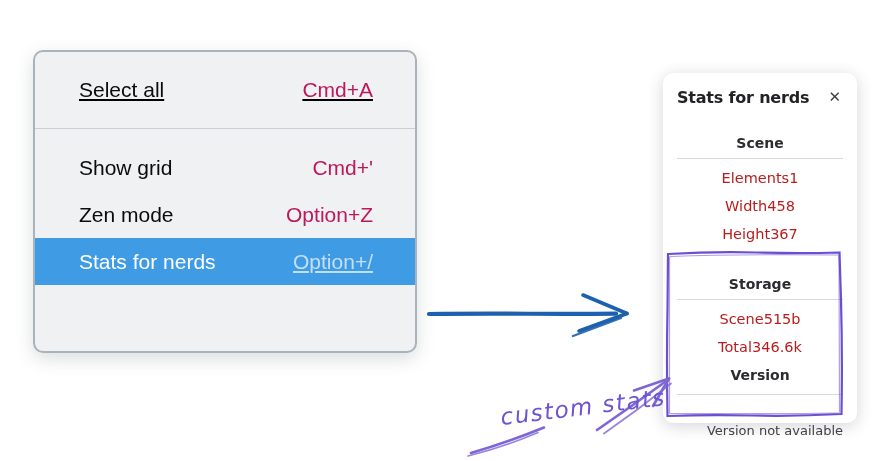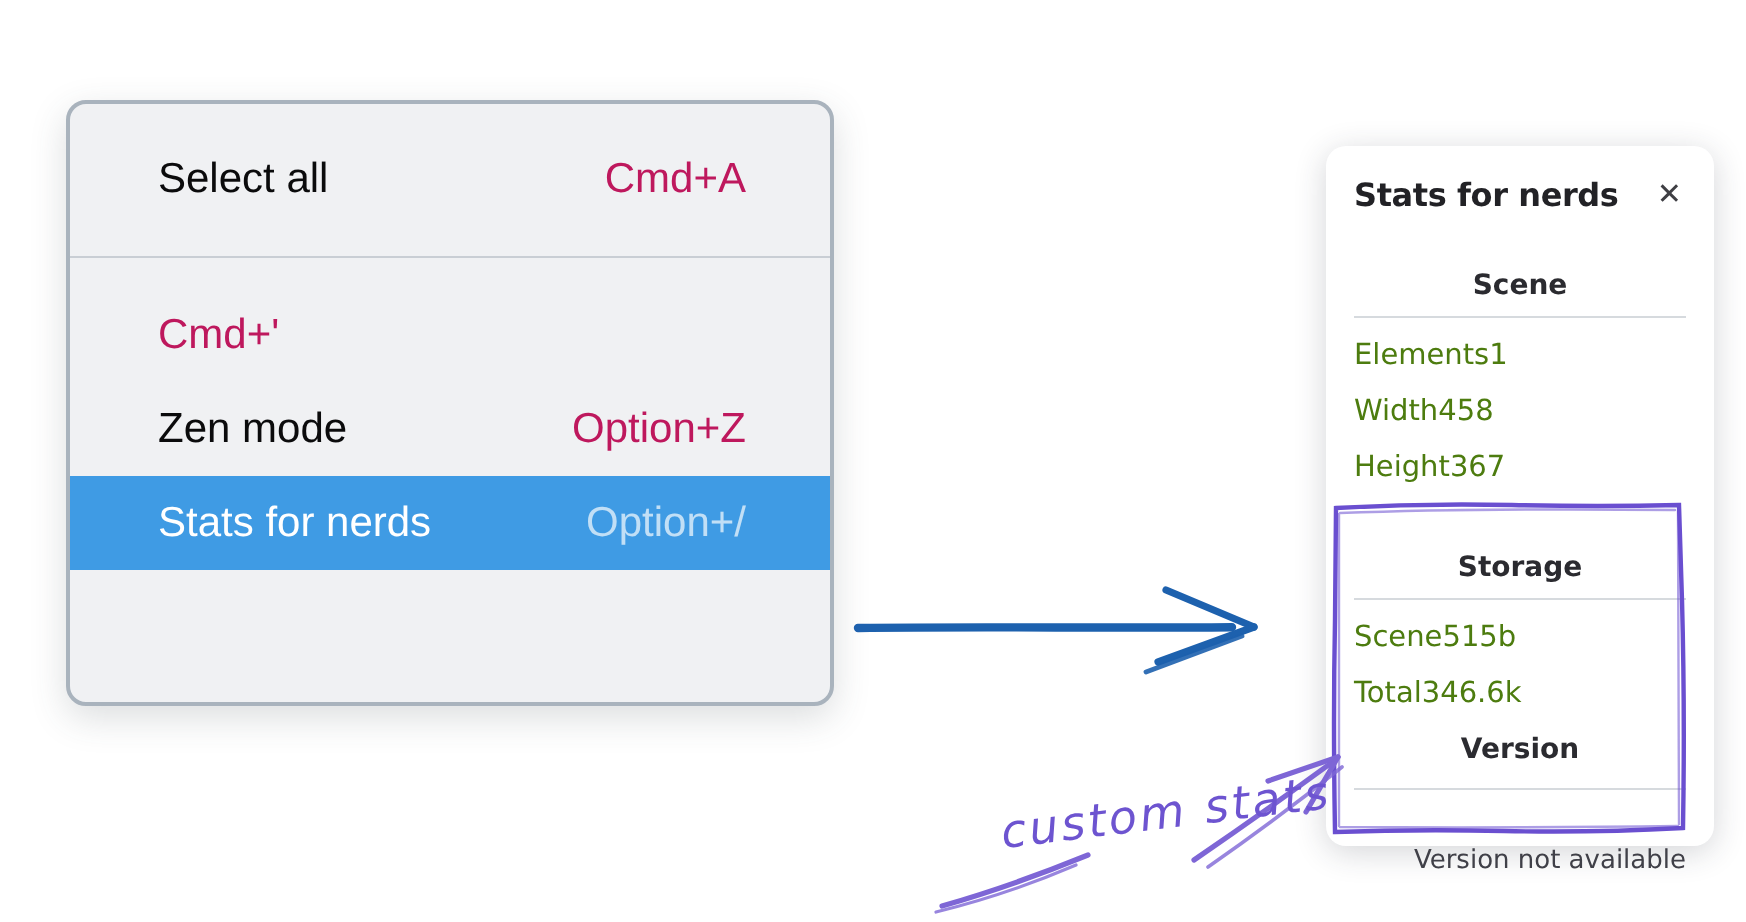--- a/index.html
+++ b/index.html
@@ -17,27 +17,27 @@
     padding-top: 15px;
     overflow: hidden;
   }
   .menu-item {
     height: 47px;
     display: flex; align-items: center; justify-content: space-between;
     padding: 0 42px 0 44px;
     font-size: 21px;
     cursor: default;
   }
-  .menu-item.first { height: 46px; margin-bottom: 15px; }
+  .menu-item.first { height: 46px; margin-bottom: 15px; text-decoration: underline; }
   .mi-label { color: #0b0b0c; }
   .mi-shortcut { color: #be185d; }
   .menu-divider { border-top: 1px solid #c9ced4; margin-bottom: 15px; }
   .menu-item.highlighted { background: #3f9be4; }
   .menu-item.highlighted .mi-label { color: #ffffff; }
-  .menu-item.highlighted .mi-shortcut { color: rgba(255,255,255,0.68); }
+  .menu-item.highlighted .mi-shortcut { color: rgba(255,255,255,0.68); text-decoration: underline; }
 
   
   .panel {
     position: absolute; left: 663px; top: 73px;
     width: 194px; height: 350px;
     background: #ffffff;
     border-radius: 10px;
     box-shadow: 0 3px 16px rgba(40,45,60,0.20);
     padding: 14px 14px 12px 14px;
     font-family: "DejaVu Sans", sans-serif;
@@ -50,22 +50,22 @@
     cursor: pointer; padding: 1px 2px;
   }
   .sec-heading { text-align: center; font-weight: bold; font-size: 14px; color: #2b2b30; line-height: 20px; }
   .sec-hr { border-top: 1px solid #d6dade; margin-top: 5px; }
   .sec-scene   { margin-top: 26px; }
   .sec-storage { margin-top: 26px; }
   .sec-version { margin-top: 4px; }
   .sec-version .sec-hr { margin-top: 9px; }
   .sec-rows { margin-top: 5px; }
   .stat-row {
-    display: flex; justify-content: flex-start;
-    font-size: 14.5px; line-height: 28px; color: #4d7c0f;
+    display: flex; justify-content: center;
+    font-size: 14.5px; line-height: 28px; color: #b91c1c;
   }
   .version-note { font-size: 13px; line-height: 28px; margin-top: 22px; color: #404048; white-space: nowrap; text-align: right; }
 
   
   .overlay { position: absolute; left: 0; top: 0; width: 873px; height: 461px; pointer-events: none; z-index: 6; }
   .custom-stats-label {
     position: absolute; left: 500px; top: 394px;
     font-size: 23px; font-style: italic; letter-spacing: 1.5px;
     color: #6d54d0; transform: rotate(-7deg);
     z-index: 7; font-family: "DejaVu Sans", cursive;
@@ -74,20 +74,21 @@
 </head>
 <body>
 
 <div class="menu">
   <div class="menu-item first">
     <span class="mi-label">Select all</span>
     <span class="mi-shortcut">Cmd+A</span>
   </div>
   <div class="menu-divider"></div>
   <div class="menu-item">
+    <span class="mi-label">Show grid</span>
     <span class="mi-shortcut">Cmd+'</span>
   </div>
   <div class="menu-item">
     <span class="mi-label">Zen mode</span>
     <span class="mi-shortcut">Option+Z</span>
   </div>
   <div class="menu-item highlighted">
     <span class="mi-label">Stats for nerds</span>
     <span class="mi-shortcut">Option+/</span>
   </div>

